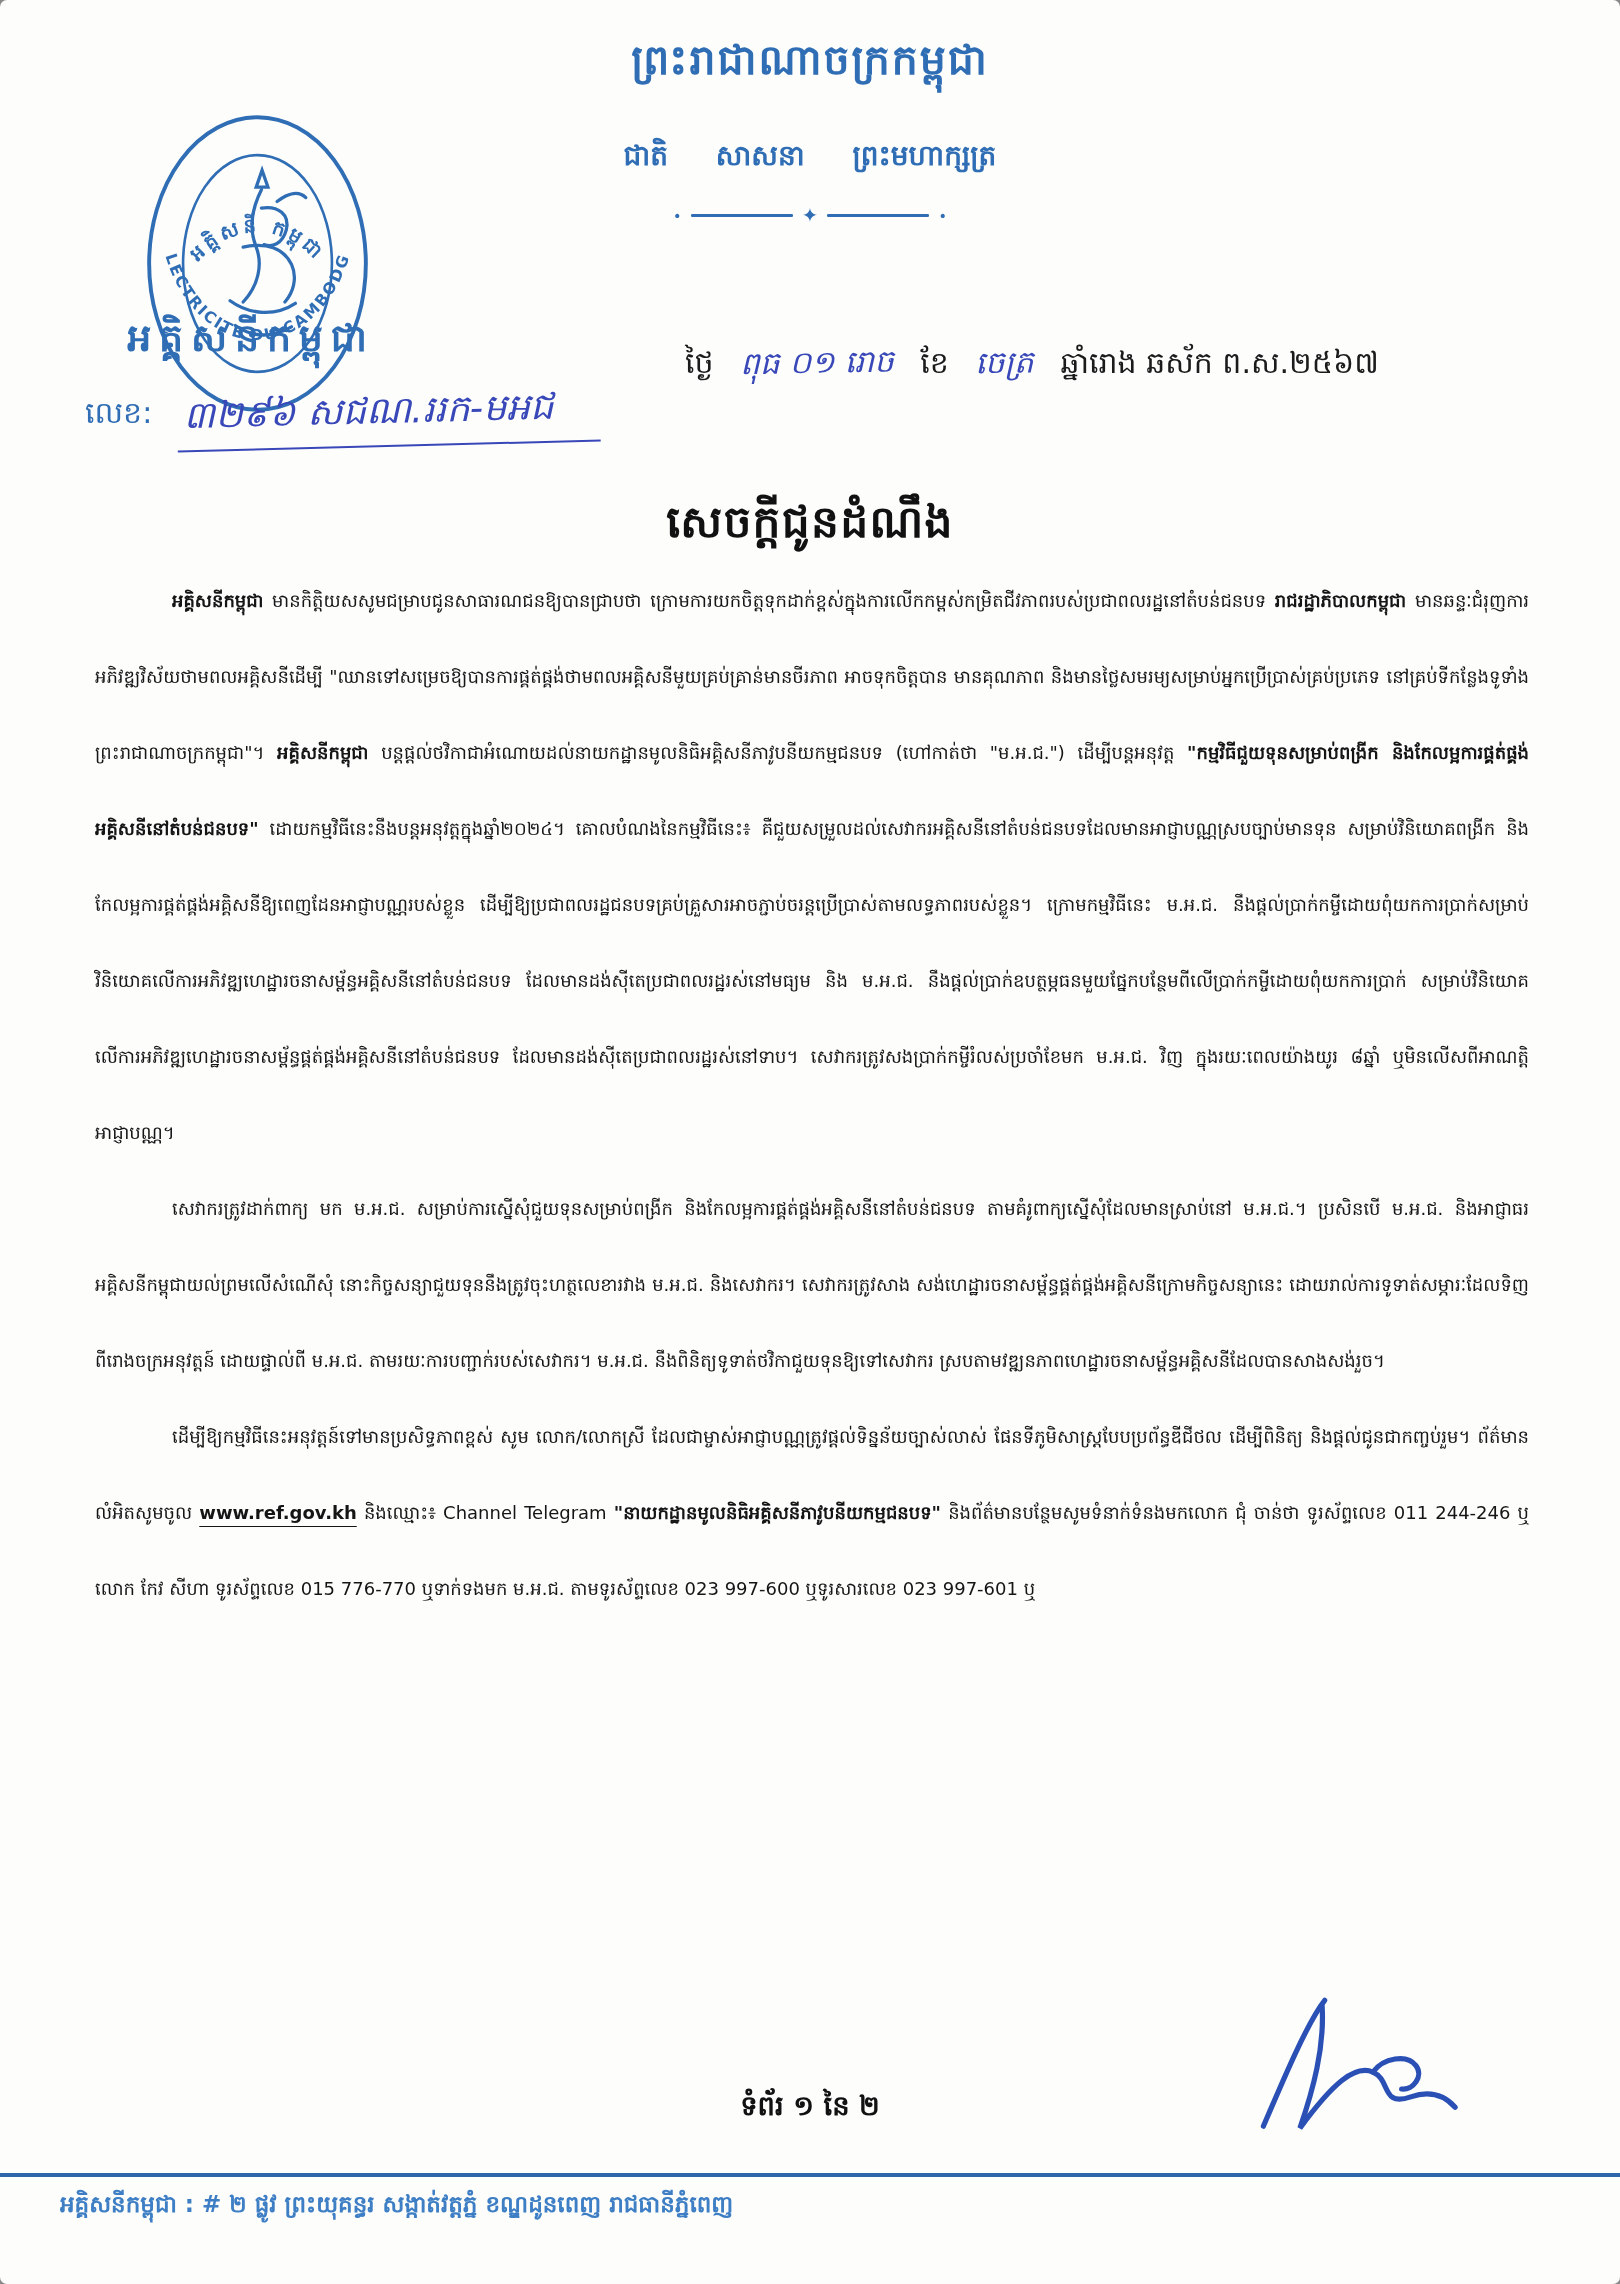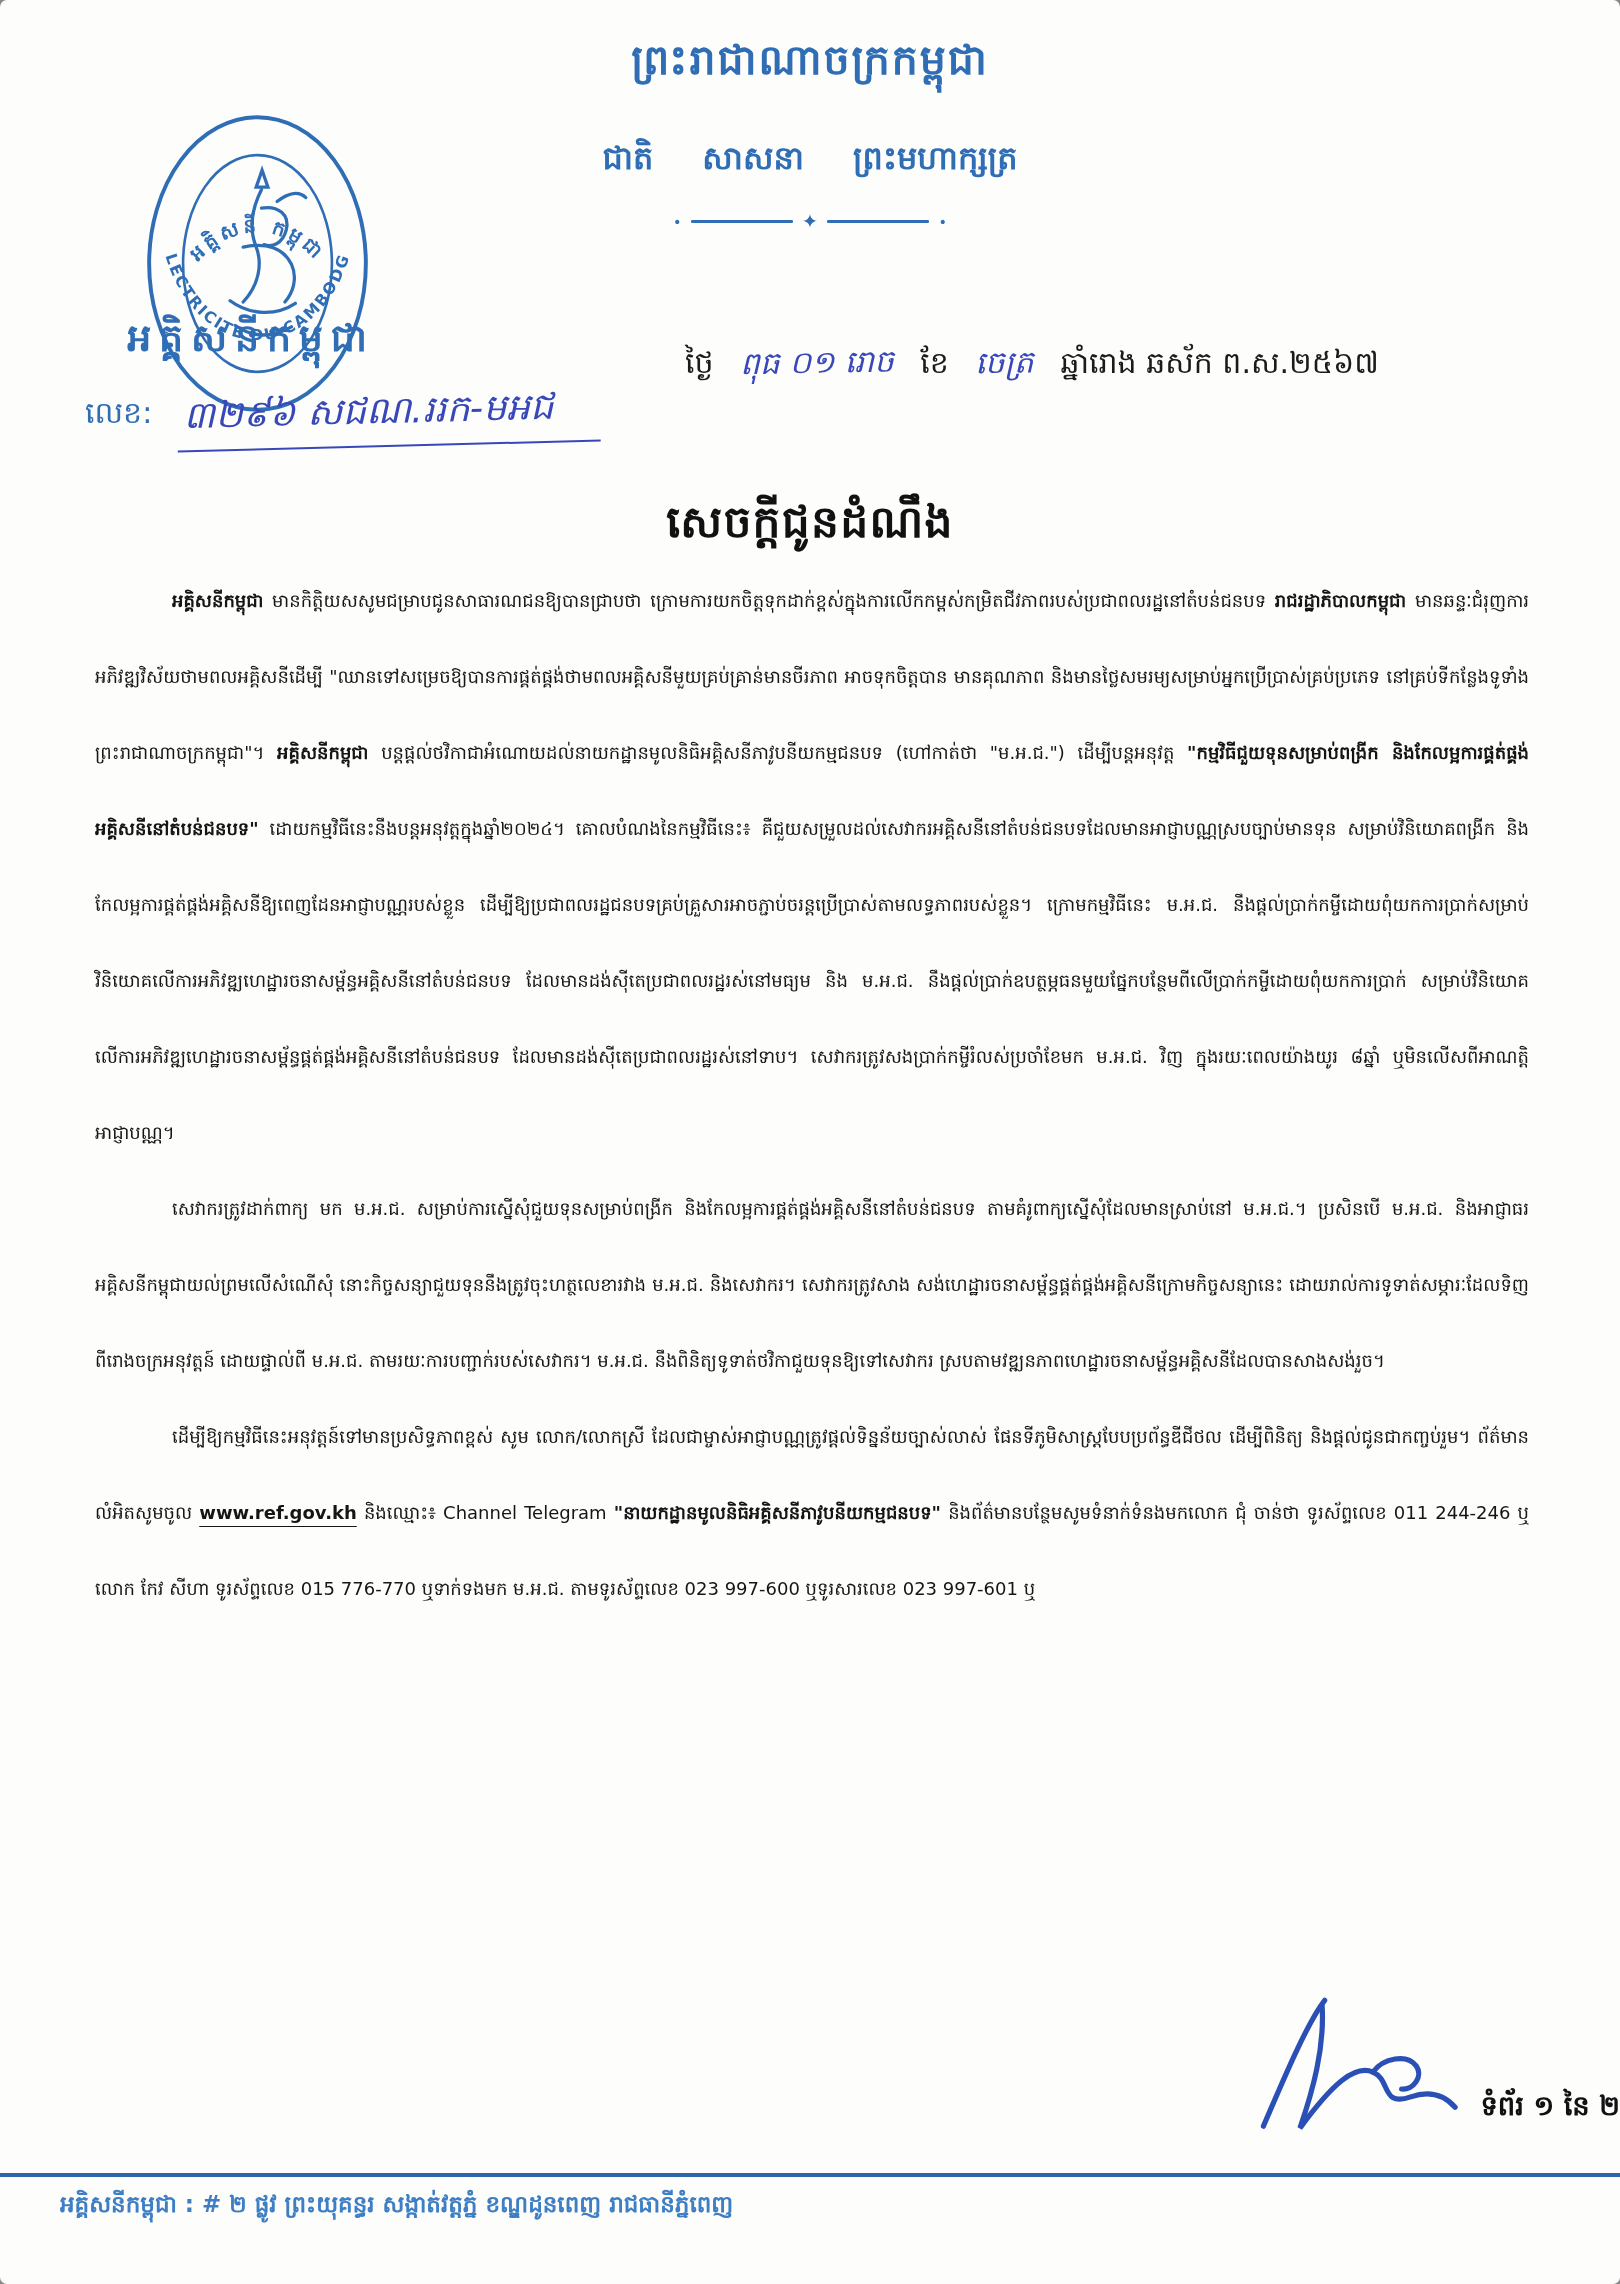--- a/index.html
+++ b/index.html
@@ -19,21 +19,21 @@
     margin:0 auto;
     background:#fdfdfc;
     font-family:"DejaVu Sans","Liberation Sans",sans-serif;
     color:var(--text-black);
     overflow:hidden;
     border-radius:7px;
   }
   
   .hdr-center{position:absolute;left:0;top:34px;width:100%;text-align:center;}
   .kingdom{font-size:41px;font-weight:bold;color:var(--header-blue);letter-spacing:2px;}
-  .motto{margin-top:44px;font-size:32px;font-weight:bold;color:var(--header-blue);word-spacing:38px;}
+  .motto{margin-top:44px;font-size:28px;font-weight:bold;color:var(--header-blue);word-spacing:38px;}
   .divider{margin:25px auto 0;display:flex;align-items:center;justify-content:center;gap:9.1px;width:274px;color:var(--header-blue);}
   .divider .bar{height:2.6px;background:var(--header-blue);flex:1;border-radius:1.3px;}
   .divider .dot{font-size:14.4px;}
   .divider .orn{font-size:19.6px;}
   
   .seal{position:absolute;left:140px;top:110px;}
   .org-name{
     position:absolute;left:78px;top:314px;width:346px;
     text-align:center;font-size:38px;font-weight:bold;color:var(--header-blue);
     letter-spacing:7.8px;
@@ -68,21 +68,21 @@
     position:absolute;left:95px;top:563px;width:1434px;
     font-size:18px;line-height:76px;text-align:justify;color:#151515;
   }
   .body-text p{text-indent:77px;margin:0;}
   .bold{font-weight:bold;}
   .url{font-weight:bold;text-decoration:underline;text-underline-offset:6.5px;}
   
   .signature{position:absolute;left:1245px;top:1986px;}
   .page-number{
     position:absolute;left:0;top:2088px;width:100%;
-    text-align:right;font-size:27.4px;font-weight:bold;color:#111;
+    text-align:center;font-size:27.4px;font-weight:bold;color:#111;
   }
   
   .footer-rule{position:absolute;left:0;top:2173px;width:1620px;height:3.9px;background:var(--line-blue);}
   .footer{
     position:absolute;left:0;top:2190px;width:1620px;
     display:flex;justify-content:space-between;
     padding:0 57px 0 60px;
     font-size:23px;color:var(--footer-blue);font-weight:bold;gap:12px;
   }
   svg text{fill:var(--seal-blue);}

